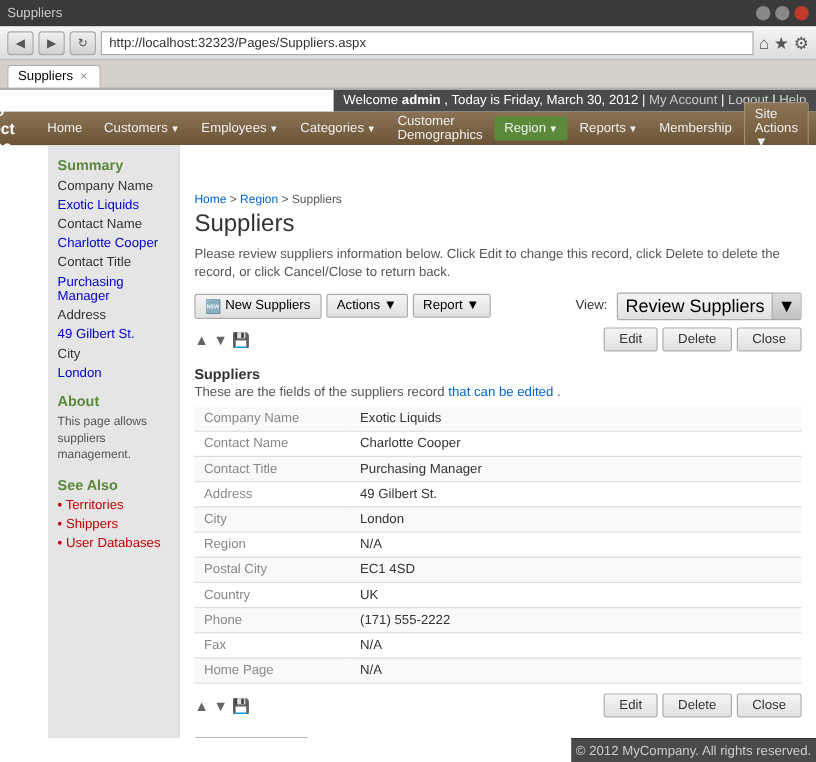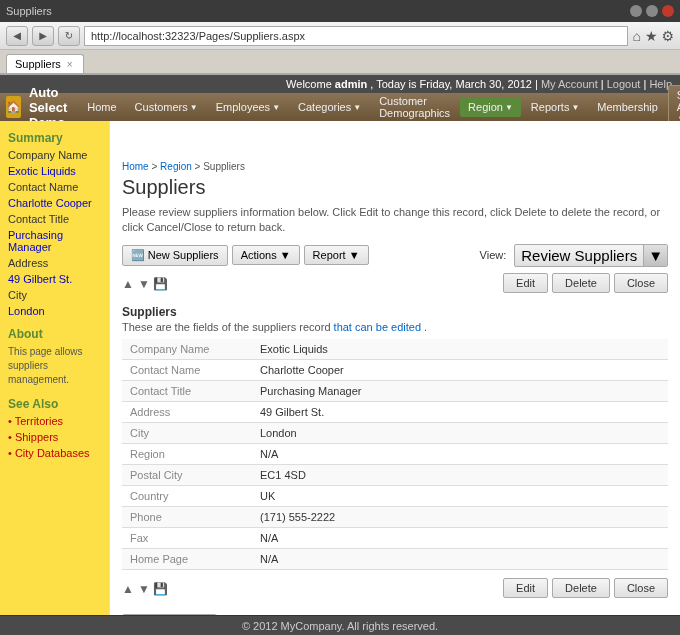--- a/index.html
+++ b/index.html
@@ -20,41 +20,41 @@
     .address-bar { flex: 1; height: 20px; border: 1px solid #aaa; background: white; padding: 0 6px; font-size: 11px; color: #333; display: flex; align-items: center; }
     .nav-icons { display: flex; gap: 4px; }
     .nav-icon { font-size: 14px; color: #555; cursor: pointer; }
 
     .tab-bar { background: #d4d0c8; height: 24px; display: flex; align-items: flex-end; padding-left: 6px; border-bottom: 1px solid #aaa; }
     .tab { background: #e8e8e8; border: 1px solid #aaa; border-bottom: none; padding: 3px 10px 3px 8px; font-size: 11px; display: flex; align-items: center; gap: 6px; border-radius: 3px 3px 0 0; cursor: pointer; }
     .tab.active { background: white; }
     .tab-close { font-size: 10px; color: #888; cursor: pointer; }
 
     
-    .page { background: white; height: calc(635px - 74px); overflow: hidden; display: flex; flex-direction: column; }
+    .page { background: white; height: calc(635px - 74px); overflow: hidden; display: flex; flex-direction: column; align-items: flex-end; }
 
     
     .top-bar { background: #4a4a4a; color: white; font-size: 11px; padding: 3px 8px; text-align: right; }
     .top-bar a { color: #ccc; text-decoration: none; }
     .top-bar strong { color: white; }
 
     
     .menu-bar { background: linear-gradient(to bottom, #8b7355, #6b5335); display: flex; align-items: center; padding: 0 6px; height: 28px; gap: 2px; }
     .app-logo { background: #d4a017; width: 22px; height: 22px; display: flex; align-items: center; justify-content: center; margin-right: 6px; border-radius: 2px; }
     .app-title { color: white; font-size: 13px; font-weight: bold; margin-right: 10px; }
     .menu-item { color: #eee; padding: 4px 8px; font-size: 11px; cursor: pointer; border-radius: 2px; display: flex; align-items: center; gap: 2px; }
     .menu-item.active { background: #5a8a3a; border-radius: 2px; }
     .menu-arrow { font-size: 8px; }
     .site-actions { margin-left: auto; background: linear-gradient(to bottom, #8b7355, #6b5335); color: #eee; padding: 3px 8px; border: 1px solid #a09070; border-radius: 2px; cursor: pointer; font-size: 11px; }
 
     
     .content-area { display: flex; flex: 1; overflow: hidden; }
 
     
-    .sidebar { width: 110px; min-width: 110px; background: #fde047; border-right: 1px solid #ddd; padding: 6px 0; overflow-y: auto; font-size: 11px; }
+    .sidebar { width: 110px; min-width: 110px; background: #e5e5e5; border-right: 1px solid #ddd; padding: 6px 0; overflow-y: auto; font-size: 11px; margin-left: 40px; }
     .sidebar-section { margin-bottom: 4px; }
     .sidebar-title { color: #5a8a3a; font-weight: bold; padding: 4px 8px 2px; font-size: 12px; }
     .sidebar-item { padding: 2px 8px; color: #333; cursor: pointer; }
     .sidebar-item.link { color: #0000cc; }
     .sidebar-bullet { padding: 2px 8px; color: #333; }
     .sidebar-bullet a { color: #c00000; text-decoration: none; }
     .sidebar-desc { padding: 2px 8px; color: #555; font-size: 10px; line-height: 1.4; }
 
     
     .main-content { flex: 1; padding: 8px 12px; overflow-y: auto; background: white; }
@@ -179,21 +179,21 @@
         <div class="sidebar-item link">London</div>
       </div>
       <div class="sidebar-section">
         <div class="sidebar-title">About</div>
         <div class="sidebar-desc">This page allows suppliers management.</div>
       </div>
       <div class="sidebar-section">
         <div class="sidebar-title">See Also</div>
         <div class="sidebar-bullet"><a href="#">• Territories</a></div>
         <div class="sidebar-bullet"><a href="#">• Shippers</a></div>
-        <div class="sidebar-bullet"><a href="#">• City Databases</a></div>
+        <div class="sidebar-bullet"><a href="#">• User Databases</a></div>
       </div>
     </div>
 
     <div class="main-content">
 
       <div class="breadcrumb">
         <a>Home</a> &gt;
         <a>Region</a> &gt;
         <span>Suppliers</span>
       </div>

